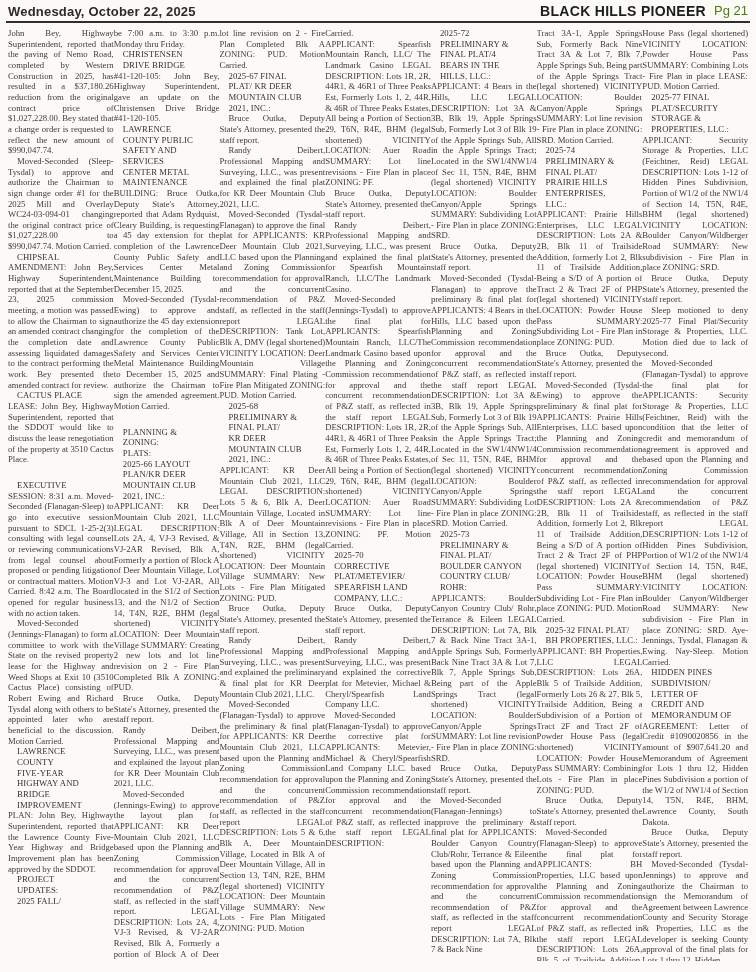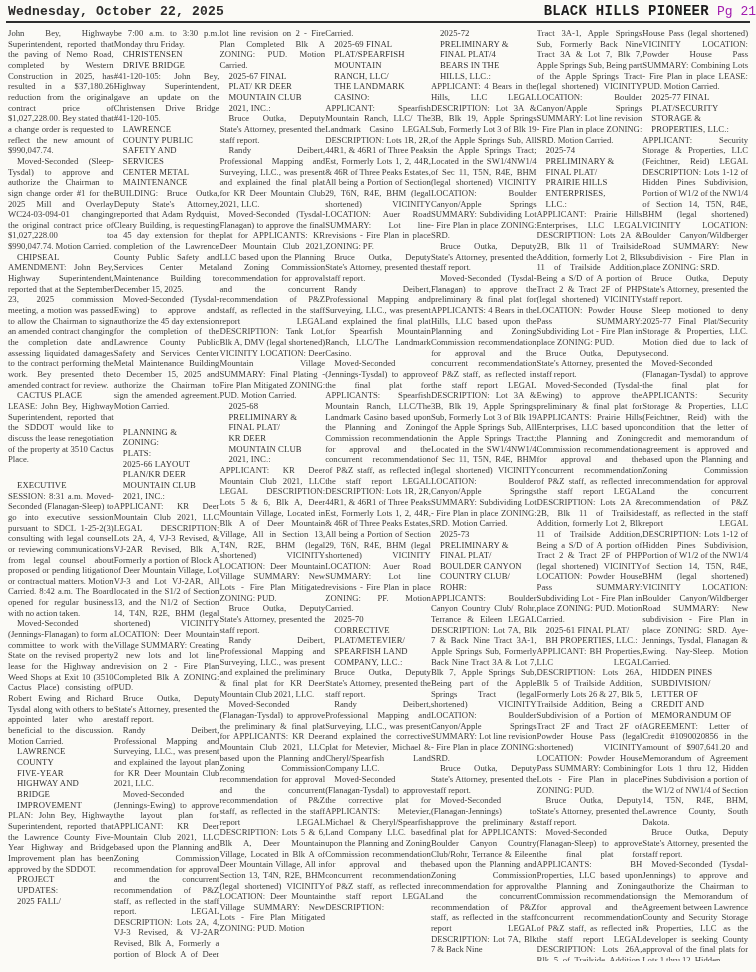--- a/index.html
+++ b/index.html
@@ -4,28 +4,28 @@
 <style>
   html,body{margin:0;padding:0;}
   body{
     width:756px;height:972px;overflow:hidden;
     background:#fbfaf6;color:#3c3c3c;
     font-family:"Liberation Serif", serif;
   }
   .page{width:756px;height:972px;position:relative;box-sizing:border-box;}
   .masthead{
     display:flex;justify-content:space-between;align-items:baseline;
-    padding:3px 0 2px 8px;
-    font-family:Liberation Mono, monospace;
+    padding:3px 8px 2px 8px;
+    font-family:Liberation Sans, sans-serif;
     border-radius:7px;
   }
   .masthead .date{font-size:13px;font-weight:700;color:#2b2b2b;letter-spacing:.2px;}
-  .masthead .right{display:flex;align-items:center;gap:8px;}
+  .masthead .right{display:flex;align-items:flex-start;gap:8px;}
   .masthead .paper{font-size:14px;font-weight:800;color:#1d1d1d;letter-spacing:.3px;}
-  .masthead .pgnum{font-size:13px;font-weight:400;color:#a21caf;}
+  .masthead .pgnum{font-size:13px;font-weight:400;color:#4d7c0f;}
   .rule{height:2px;background:#2e2e2e;margin:0 6px;}
   .cols{
     display:flex;
     padding:5px 8px 0 8px;
     height:938px;box-sizing:border-box;
   }
   .column{
     flex:1 1 0;min-width:0;overflow:hidden;
     font-size:8.7px;line-height:10.65px;
     text-align:justify;
@@ -112,26 +112,20 @@
 KR DEER
 MOUNTAIN CLUB
 2021, INC.:</p>
         <p class="para noindent">APPLICANT: KR Deer Mountain Club 2021, LLC LEGAL DESCRIPTION: Lots 5 &amp; 6, Blk A, Deer Mountain Village, Located in Blk A of Deer Mountain Village, All in Section 13, T4N, R2E, BHM (legal shortened) VICINITY LOCATION: Deer Mountain Village SUMMARY: New Lots - Fire Plan Mitigated ZONING: PUD.</p>
         <p class="para">Bruce Outka, Deputy State's Attorney, presented the staff report.</p>
         <p class="para">Randy Deibert, Professional Mapping and Surveying, LLC., was present and explained the preliminary &amp; final plat for KR Deer Mountain Club 2021, LLC.</p>
         <p class="para">Moved-Seconded (Flanagan-Tysdal) to approve the preliminary &amp; final plat for APPLICANTS: KR Deer Mountain Club 2021, LLC based upon the Planning and Zoning Commission recommendation for approval and the concurrent recommendation of P&amp;Z staff, as reflected in the staff report LEGAL DESCRIPTION: Lots 5 &amp; 6, Blk A, Deer Mountain Village, Located in Blk A of Deer Mountain Village, All in Section 13, T4N, R2E, BHM (legal shortened) VICINITY LOCATION: Deer Mountain Village SUMMARY: New Lots - Fire Plan Mitigated ZONING: PUD. Motion</p>
       </div>
       <div class="column">
         <p class="para noindent">Carried.</p>
-        <p class="head">2025-69 FINAL
-PLAT/SPEARFISH
-MOUNTAIN
-RANCH, LLC/
-THE LANDMARK
-CASINO:</p>
         <p class="para noindent">APPLICANT: Spearfish Mountain Ranch, LLC/ The Landmark Casino LEGAL DESCRIPTION: Lots 1R, 2R, 44R1, &amp; 46R1 of Three Peaks Est, Formerly Lots 1, 2, 44R, &amp; 46R of Three Peaks Estates, All being a Portion of Section 29, T6N, R4E, BHM (legal shortened) VICINITY LOCATION: Auer Road SUMMARY: Lot line revisions - Fire Plan in place ZONING: PF.</p>
         <p class="para">Bruce Outka, Deputy State's Attorney, presented the staff report.</p>
         <p class="para">Randy Deibert, Professional Mapping and Surveying, LLC., was present and explained the final plat for Spearfish Mountain Ranch, LLC/The Landmark Casino.</p>
         <p class="para">Moved-Seconded (Jennings-Tysdal) to approve the final plat for APPLICANTS: Spearfish Mountain Ranch, LLC/The Landmark Casino based upon the Planning and Zoning Commission recommendation for approval and the concurrent recommendation of P&amp;Z staff, as reflected in the staff report LEGAL DESCRIPTION: Lots 1R, 2R, 44R1, &amp; 46R1 of Three Peaks Est, Formerly Lots 1, 2, 44R, &amp; 46R of Three Peaks Estates, All being a Portion of Section 29, T6N, R4E, BHM (legal shortened) VICINITY LOCATION: Auer Road SUMMARY: Lot line revisions - Fire Plan in place ZONING: PF. Motion Carried.</p>
         <p class="head">2025-70
 CORRECTIVE
 PLAT/METEVIER/
 SPEARFISH LAND
 COMPANY, LLC.:</p>
         <p class="para">Bruce Outka, Deputy State's Attorney, presented the staff report.</p>
@@ -161,21 +155,21 @@
         <p class="para noindent">Tract 3A-1, Apple Springs Sub, Formerly Back Nine Tract 3A &amp; Lot 7, Blk 7, Apple Springs Sub, Being part of the Apple Springs Tract (legal shortened) VICINITY LOCATION: Boulder Canyon/Apple Springs SUMMARY: Lot line revision - Fire Plan in place ZONING: SRD. Motion Carried.</p>
         <p class="head">2025-74
 PRELIMINARY &amp;
 FINAL PLAT/
 PRAIRIE HILLS
 ENTERPRISES,
 LLC.:</p>
         <p class="para noindent">APPLICANT: Prairie Hills Enterprises, LLC LEGAL DESCRIPTION: Lots 2A &amp; 2B, Blk 11 of Trailside Addition, formerly Lot 2, Blk 11 of Trailside Addition, Being a S/D of A portion of Tract 2 &amp; Tract 2F of PHP (legal shortened) VICINITY LOCATION: Powder House Pass SUMMARY: Subdividing Lot - Fire Plan in place ZONING: PUD.</p>
         <p class="para">Bruce Outka, Deputy State's Attorney, presented the staff report.</p>
         <p class="para">Moved-Seconded (Tysdal-Ewing) to approve the preliminary &amp; final plat for APPLICANTS: Prairie Hills Enterprises, LLC based upon the Planning and Zoning Commission recommendation for approval and the concurrent recommendation of P&amp;Z staff, as reflected in the staff report LEGAL DESCRIPTION: Lots 2A &amp; 2B, Blk 11 of Trailside Addition, formerly Lot 2, Blk 11 of Trailside Addition, Being a S/D of A portion of Tract 2 &amp; Tract 2F of PHP (legal shortened) VICINITY LOCATION: Powder House Pass SUMMARY: Subdividing Lot - Fire Plan in place ZONING: PUD. Motion Carried.</p>
-        <p class="head">2025-61 FINAL PLAT/
+        <p class="head">2025-32 FINAL PLAT/
 BH PROPERTIES, LLC.:</p>
         <p class="para noindent">APPLICANT: BH Properties, LLC LEGAL DESCRIPTION: Lots 26A, Blk 5 of Trailside Addition, Formerly Lots 26 &amp; 27, Blk 5, Trailside Addition, Being a Subdivision of a Portion of Tract 2F and Tract 2F of Powder House Pass (legal shortened) VICINITY LOCATION: Powder House Pass SUMMARY: Combining Lots - Fire Plan in place ZONING: PUD.</p>
         <p class="para">Bruce Outka, Deputy State's Attorney, presented the staff report.</p>
         <p class="para">Moved-Seconded (Flanagan-Sleep) to approve the final plat for APPLICANTS: BH Properties, LLC based upon the Planning and Zoning Commission recommendation for approval and the concurrent recommendation of P&amp;Z staff, as reflected in the staff report LEGAL DESCRIPTION: Lots 26A, Blk 5 of Trailside Addition, Formerly Lots 26 &amp; 27, Blk 5, Trailside Addition, Being a Subdivision of a Portion of Tract 2F and Tract 2F of Powder</p>
       </div>
       <div class="column">
         <p class="para noindent">House Pass (legal shortened) VICINITY LOCATION: Powder House Pass SUMMARY: Combining Lots - Fire Plan in place LEASE: PUD. Motion Carried.</p>
         <p class="head">2025-77 FINAL
 PLAT/SECURITY
 STORAGE &amp;

